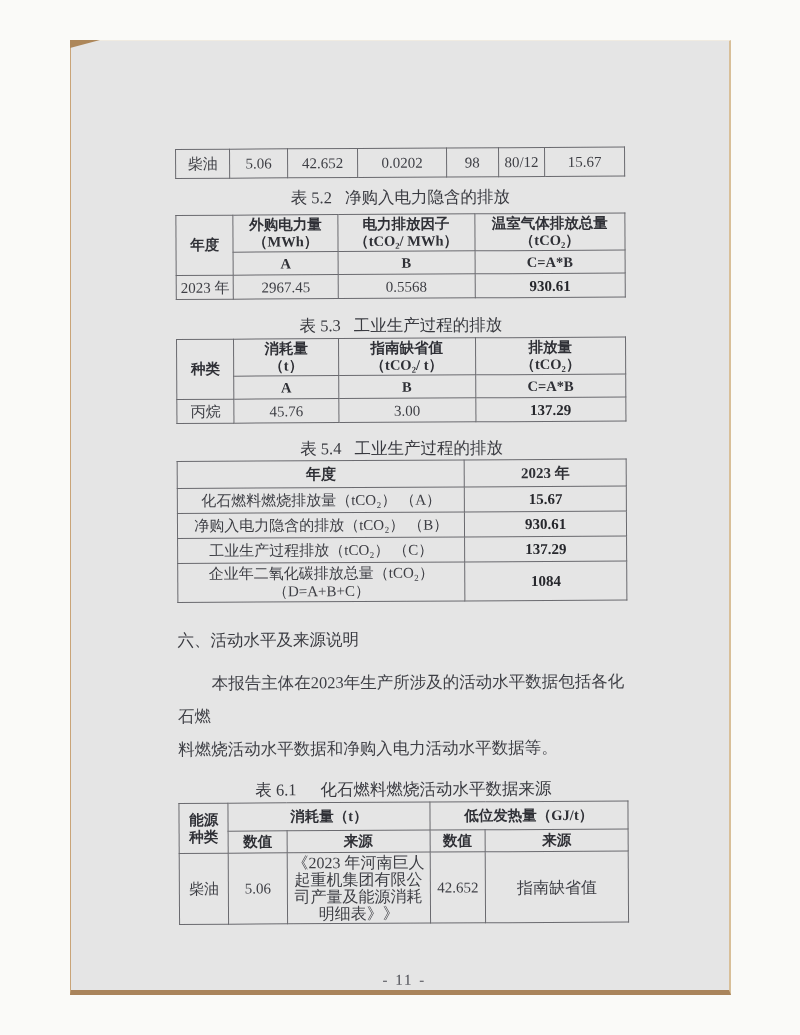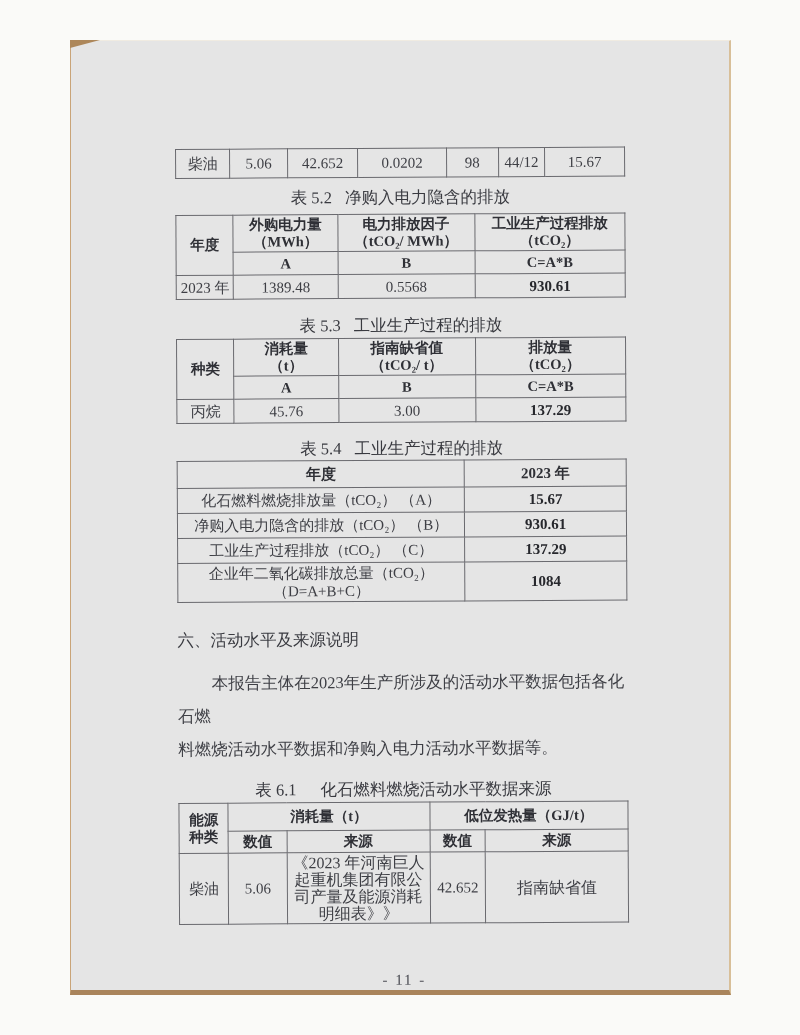--- a/index.html
+++ b/index.html
@@ -67,21 +67,21 @@
           <col style="width:10.3%">
           <col style="width:17.8%">
         </colgroup>
       <tbody>
           <tr>
         <td class="val">柴油</td>
         <td class="val">5.06</td>
         <td class="val">42.652</td>
         <td class="val">0.0202</td>
         <td class="val">98</td>
-        <td class="val">44/12</td>
+        <td class="val">80/12</td>
         <td class="val">15.67</td>
       </tr>
     </tbody>
       </table>
 
     <div class="caption m-cap52">
       <span class="cap-gap-wide">表 5.2</span><span>净购入电力隐含的排放</span>
     </div>
 
     <table class="tbl m-t52">
@@ -96,32 +96,32 @@
         <td class="hdr" rowspan="2">年度</td>
         <td class="hdr">
           <div>外购电力量</div>
           <div>（MWh）</div>
         </td>
         <td class="hdr">
           <div>电力排放因子</div>
           <div>（tCO₂/ MWh）</div>
         </td>
         <td class="hdr">
-          <div>工业生产过程排放</div>
+          <div>温室气体排放总量</div>
           <div>（tCO₂）</div>
         </td>
       </tr>
       <tr class="hrow2">
         <td class="hdr">A</td>
         <td class="hdr">B</td>
         <td class="hdr">C=A*B</td>
       </tr>
       <tr class="drow">
         <td class="val">2023 年</td>
-        <td class="val">1389.48</td>
+        <td class="val">2967.45</td>
         <td class="val">0.5568</td>
         <td class="val bold">930.61</td>
       </tr>
     </tbody>
       </table>
 
     <div class="caption m-cap53">
       <span class="cap-gap-wide">表 5.3</span><span>工业生产过程的排放</span>
     </div>
 

